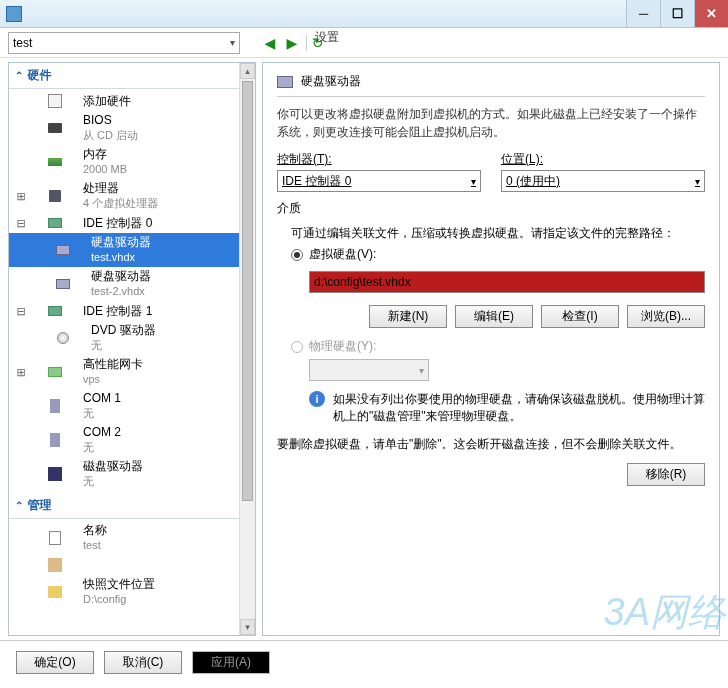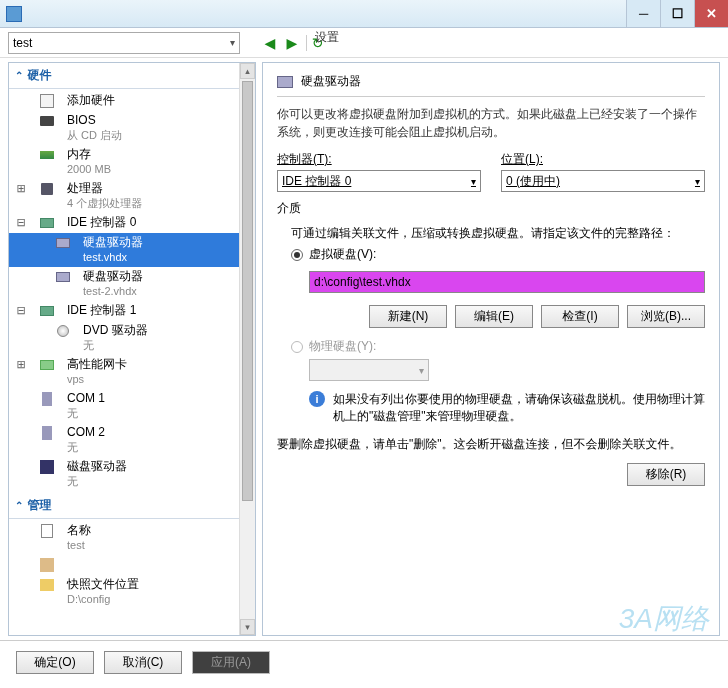--- a/index.html
+++ b/index.html
@@ -19,21 +19,21 @@
 .navarrow { width:16px; height:16px; color:#1a8a1a; font-size:14px; display:flex; align-items:center; justify-content:center; }
 .navarrow.sep { border-left:1px solid #ccc; padding-left:6px; }
 .refresh { width:16px; height:16px; color:#1a8a1a; font-size:14px; }
 
 .main { display:flex; height:582px; }
 
 .sidebar { width:248px; border:1px solid #b5c5d6; margin:4px 0 4px 8px; overflow-y:auto; overflow-x:hidden; position:relative; }
 .section-hdr { color:#1b5fa6; font-weight:bold; padding:4px 6px; border-bottom:1px solid #d0dae6; display:flex; align-items:center; gap:4px; background:#fff; }
 .section-hdr .chev { font-size:10px; color:#1b5fa6; }
 .tree { padding:2px 0; }
-.node { display:flex; align-items:flex-start; padding:2px 4px 2px 6px; gap:12px; line-height:15px; }
+.node { display:flex; align-items:center; padding:2px 4px 2px 6px; gap:20px; line-height:15px; }
 .node .exp { width:12px; text-align:center; color:#666; font-size:11px; flex-shrink:0; }
 .node .ico { width:16px; height:16px; flex-shrink:0; display:flex; align-items:center; justify-content:center; }
 .node .txt { display:flex; flex-direction:column; }
 .node .lbl { color:#000; }
 .node .sub { color:#888; font-size:11px; }
 .node.gchild { padding-left:46px; }
 .node.sel { background:#2f7bdb; color:#fff; }
 .node.sel .lbl, .node.sel .sub { color:#fff; }
 
 .ico-square { width:14px; height:14px; border:1px solid #888; background:#f4f4f4; }
@@ -60,34 +60,34 @@
 .field label { display:block; margin-bottom:2px; }
 .select { width:100%; height:22px; border:1px solid #888; background:#fff; padding:0 4px; display:flex; align-items:center; }
 .select .chev { margin-left:auto; font-size:10px; }
 .group { margin-top:8px; }
 .group-title { margin-bottom:8px; }
 .group-body { padding-left:14px; }
 .radio-row { display:flex; align-items:center; gap:6px; margin:4px 0; }
 .radio { width:12px; height:12px; border-radius:50%; border:1px solid #666; display:flex; align-items:center; justify-content:center; }
 .radio.checked::after { content:""; width:6px; height:6px; border-radius:50%; background:#333; }
 .radio.disabled { border-color:#bbb; }
-.text-input { width:100%; height:22px; border:1px solid #888; padding:0 4px; margin:4px 0 6px 0; background:#d946ef; }
+.text-input { width:100%; height:22px; border:1px solid #888; padding:0 4px; margin:4px 0 6px 0; background:#b91c1c; }
 .btnrow { display:flex; gap:8px; justify-content:flex-end; margin:6px 0; }
 .btn { min-width:78px; height:23px; border:1px solid #888; background:linear-gradient(#f8f8f8,#e4e4e4); padding:0 8px; display:flex; align-items:center; justify-content:center; }
-.btn.disabled { color:#999; border-color:#bbb; background:#404040; }
+.btn.disabled { color:#999; border-color:#bbb; background:#000000; }
 .select.small { width:120px; }
 .select.disabled { background:#f0f0f0; color:#999; border-color:#bbb; }
 .info-row { display:flex; gap:8px; margin:10px 0; align-items:flex-start; }
 .info-icon { width:16px; height:16px; border-radius:50%; background:#3b7dd8; color:#fff; display:flex; align-items:center; justify-content:center; font-weight:bold; font-size:11px; flex-shrink:0; }
 .note { margin:10px 0; line-height:1.5; }
 .disabled-text { color:#999;text-align:right; }
 
 .footer { height:44px; border-top:1px solid #ccc; display:flex; align-items:center; justify-content:flex-start; gap:10px; padding:0 16px; }
 
-.watermark { position:absolute; right:19px; bottom:50px; font-size:28px; color:#4fb3e0; opacity:0.4; font-style:italic; pointer-events:none; }
+.watermark { position:absolute; right:2px; bottom:50px; font-size:38px; color:#4fb3e0; opacity:0.4; font-style:italic; pointer-events:none; }
 
 .sb-track { position:absolute; right:0; top:0; bottom:0; width:16px; background:#f0f0f0; border-left:1px solid #ddd; }
 .sb-btn { height:16px; background:#e4e4e4; border:1px solid #ccc; display:flex; align-items:center; justify-content:center; font-size:9px; color:#666; }
 .sb-thumb { position:absolute; left:2px; right:2px; top:18px; height:420px; background:#c8c8c8; border:1px solid #aaa; }
 </style>
 </head>
 <body>
 
 <div class="titlebar">
   <div class="icon"></div>

